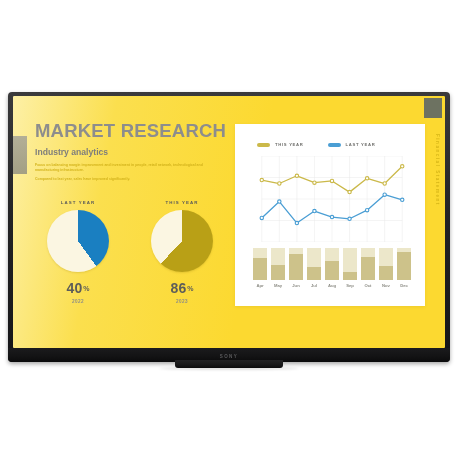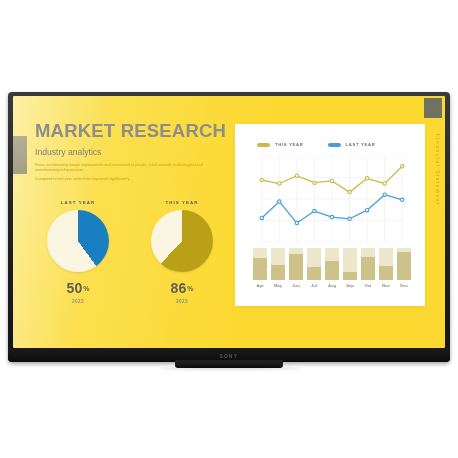--- a/index.html
+++ b/index.html
@@ -132,21 +132,21 @@
     font-size: 18.5px;
     font-weight: 700;
     letter-spacing: 0.2px;
     color: #8d8d8d;
     line-height: 1;
     margin: 0 0 6px 0;
     white-space: nowrap;
   }
   #subtitle {
     font-size: 8.6px;
-    font-weight: 400;
+    font-weight: 700;
     color: #7e7e7c;
     margin: 0 0 6px 0;
   }
   .body-para {
     font-size: 3.5px;
     line-height: 1.45;
     color: #d2b21b;
     margin: 0 0 4px 0;
     max-width: 168px;
     font-weight: 600;
@@ -297,21 +297,21 @@
           <h2 id="subtitle">Industry analytics</h2>
           <p class="body-para">Focus on balancing margin improvement and investment in people, retail network, technological and manufacturing infrastructure.</p>
           <p class="body-para">Compared to last year, sales have improved significantly.</p>
         </div>
 
         <div id="pies">
 
           <div class="pie-block">
             <div class="pie-cap">LAST YEAR</div>
             <div class="pie" id="pie-last"></div>
-            <div class="pct"><span>50</span><span class="sym">%</span></div>
+            <div class="pct"><span>40</span><span class="sym">%</span></div>
             <div class="yr">2022</div>
           </div>
 
           <div class="pie-block">
             <div class="pie-cap">THIS YEAR</div>
             <div class="pie" id="pie-this"></div>
             <div class="pct"><span>86</span><span class="sym">%</span></div>
             <div class="yr">2023</div>
           </div>
 

